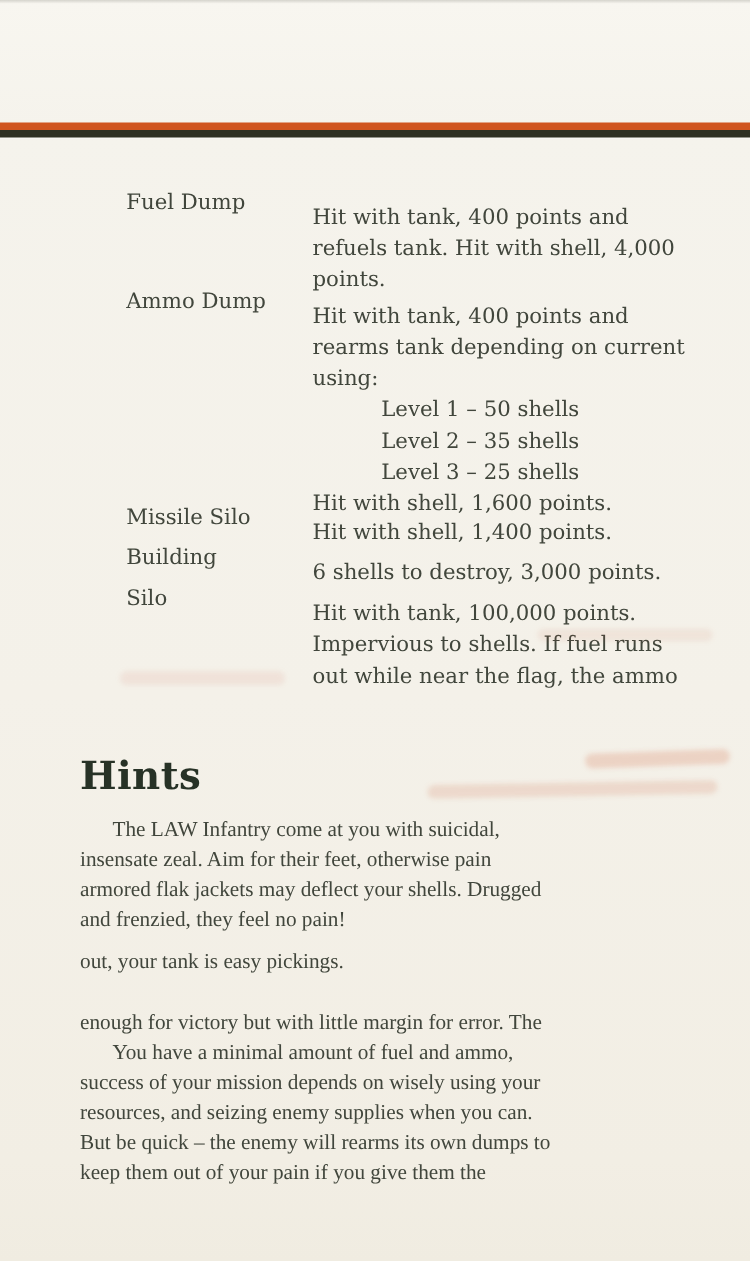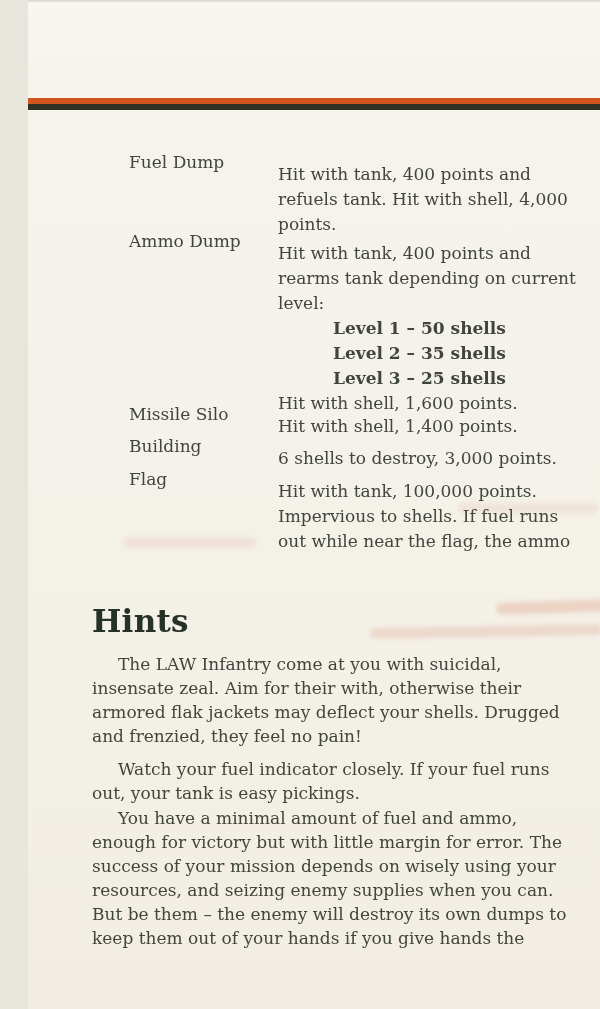--- a/index.html
+++ b/index.html
@@ -5,50 +5,49 @@
   html,body{margin:0;padding:0;}
   body{
     width:600px;height:1009px;position:relative;
     background:#e8e5dd;
     font-family:"DejaVu Serif","Liberation Serif",serif;
   }
   .page{
     position:absolute;inset:0;overflow:hidden;
     background:linear-gradient(180deg,#f8f6f0 0%,#f5f3ec 10%,#f4f1e9 55%,#f2eee4 92%,#f0ece1 100%);
     color:#41463c;
-    margin-left:28px;
   }
   .top-edge{
     position:absolute;top:0;left:0;right:0;height:3px;
     background:linear-gradient(180deg,rgba(90,90,78,0.22),rgba(90,90,78,0));
   }
   
   .stripe{position:absolute;top:98px;left:0;right:0;}
   .band-orange{height:6px;background:#d0551f;}
   .band-dark{height:6px;background:#2e3023;box-shadow:0 1px 0 rgba(255,255,255,0.35);}
 
   
   .trow{position:absolute;left:0;right:0;font-size:17px;line-height:25px;}
   .tlabel{position:absolute;left:101px;top:0;white-space:nowrap;}
   .tdesc{position:absolute;left:250px;top:12px;}
   .line{white-space:nowrap;}
-  .levels{padding-left:55px;font-weight:bold;}
+  .levels{padding-left:55px;}
   .row-fuel{top:150px}
   .row-ammo{top:229px}
   .row-missile{top:402px}
   .row-building{top:434px}
   .row-flag{top:467px}
 
   
   .hints-title{
     position:absolute;left:64px;top:601px;margin:0;
     font-size:31px;line-height:40px;font-weight:bold;
     color:#273226;letter-spacing:0.3px;
   }
-  .para{position:absolute;left:64px;font-size:17px;line-height:24px;}
+  .para{position:absolute;left:64px;font-size:17px;line-height:24px;font-family:Liberation Serif, serif;}
   .p1{top:652px}
   .p2{top:757px}
   .p3{top:806px}
   .para .first{text-indent:26px;}
 
   
   .artifact{position:absolute;filter:blur(2px);border-radius:6px;pointer-events:none;}
   .a1{left:468px;top:601px;width:116px;height:12px;background:rgba(203,88,52,0.20);transform:rotate(-2deg);}
   .a2{left:342px;top:626px;width:232px;height:11px;background:rgba(198,92,58,0.16);transform:rotate(-1deg);}
   .a3{left:96px;top:537px;width:132px;height:11px;background:rgba(210,110,90,0.11);}
@@ -73,21 +72,21 @@
       <div class="line">refuels tank. Hit with shell, 4,000</div>
       <div class="line">points.</div>
     </div>
   </div>
 
   <div class="trow row-ammo">
     <div class="tlabel">Ammo Dump</div>
     <div class="tdesc">
       <div class="line">Hit with tank, 400 points and</div>
       <div class="line">rearms tank depending on current</div>
-      <div class="line">level:</div>
+      <div class="line">using:</div>
       <div class="levels">
         <div class="line">Level 1 – 50 shells</div>
         <div class="line">Level 2 – 35 shells</div>
         <div class="line">Level 3 – 25 shells</div>
       </div>
       <div class="line">Hit with shell, 1,600 points.</div>
     </div>
   </div>
 
   <div class="trow row-missile">
@@ -98,49 +97,48 @@
   </div>
 
   <div class="trow row-building">
     <div class="tlabel">Building</div>
     <div class="tdesc">
       <div class="line">6 shells to destroy, 3,000 points.</div>
     </div>
   </div>
 
   <div class="trow row-flag">
-    <div class="tlabel">Flag</div>
+    <div class="tlabel">Silo</div>
     <div class="tdesc">
       <div class="line">Hit with tank, 100,000 points.</div>
       <div class="line">Impervious to shells. If fuel runs</div>
       <div class="line">out while near the flag, the ammo</div>
     </div>
   </div>
 
   <h1 class="hints-title">Hints</h1>
 
   <div class="para p1">
     <div class="line first">The LAW Infantry come at you with suicidal,</div>
-    <div class="line">insensate zeal. Aim for their with, otherwise their</div>
+    <div class="line">insensate zeal. Aim for their feet, otherwise pain</div>
     <div class="line">armored flak jackets may deflect your shells. Drugged</div>
     <div class="line">and frenzied, they feel no pain!</div>
   </div>
 
   <div class="para p2">
-    <div class="line first">Watch your fuel indicator closely. If your fuel runs</div>
     <div class="line">out, your tank is easy pickings.</div>
   </div>
 
   <div class="para p3">
+    <div class="line">enough for victory but with little margin for error. The</div>
     <div class="line first">You have a minimal amount of fuel and ammo,</div>
-    <div class="line">enough for victory but with little margin for error. The</div>
     <div class="line">success of your mission depends on wisely using your</div>
     <div class="line">resources, and seizing enemy supplies when you can.</div>
-    <div class="line">But be them – the enemy will destroy its own dumps to</div>
-    <div class="line">keep them out of your hands if you give hands the</div>
+    <div class="line">But be quick – the enemy will rearms its own dumps to</div>
+    <div class="line">keep them out of your pain if you give them the</div>
   </div>
 
   <div class="artifact a1"></div>
   <div class="artifact a2"></div>
   <div class="artifact a3"></div>
   <div class="artifact a4"></div>
 
 </div>
 
 </body></html>

